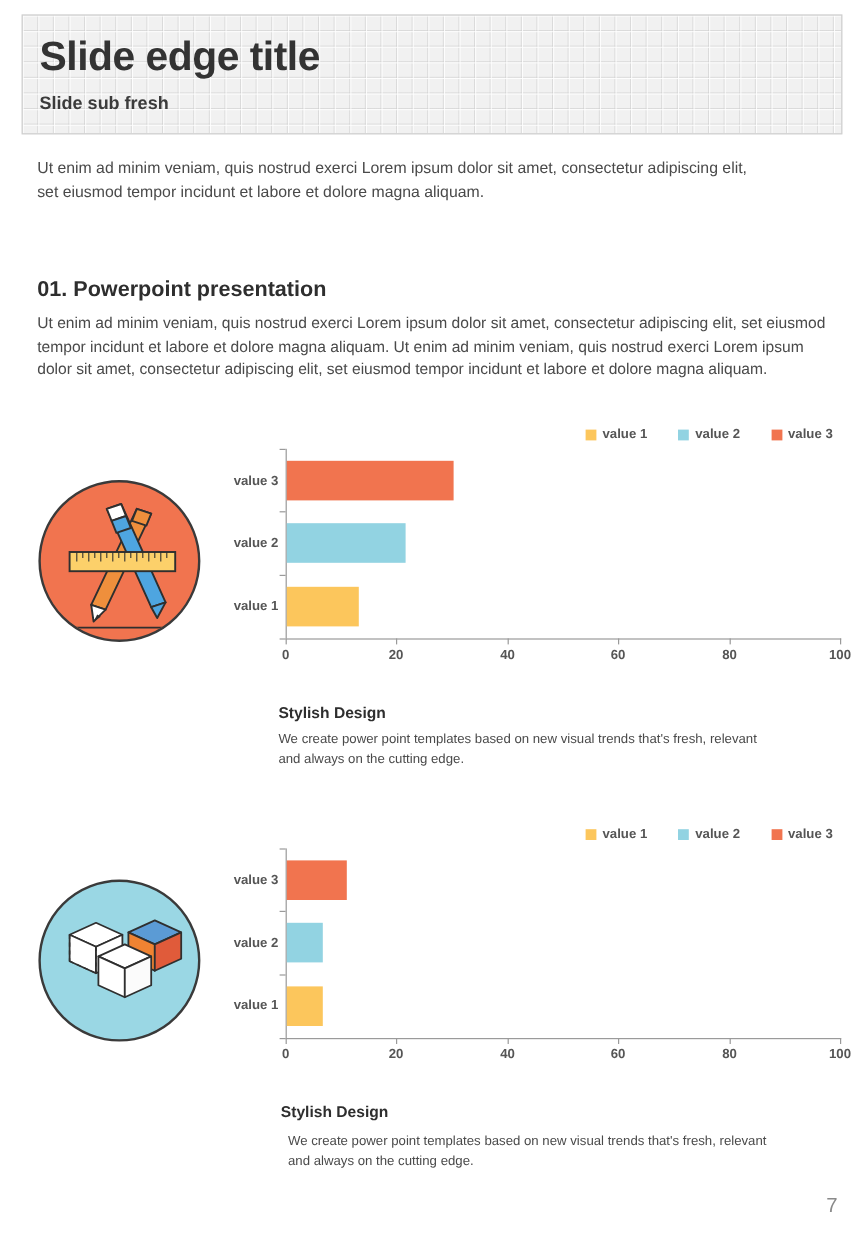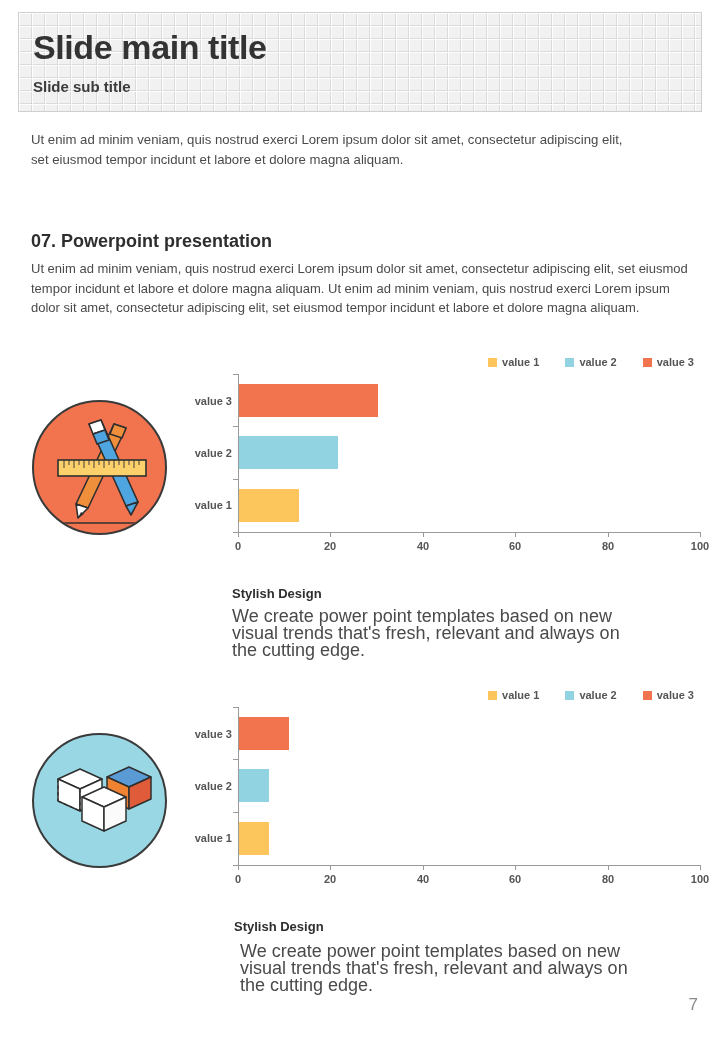--- a/index.html
+++ b/index.html
@@ -216,21 +216,21 @@
   .caption-title {
     position: absolute;
     font-size: 13px;
     font-weight: bold;
     color: #2e2e2e;
     white-space: nowrap;
   }
   .caption-text {
     position: absolute;
     width: 400px;
-    font-size: 18px;
+    font-size: 11px;
     line-height: 17px;
     color: #4a4a4a;
   }
   .block-1 .caption-title { left: 232px; top: 234px; }
   .block-1 .caption-text  { left: 232px; top: 256px; }
   .block-2 .caption-title { left: 234px; top: 234px; }
   .block-2 .caption-text  { left: 240px; top: 258px; }
 
   .page-number {
     position: absolute;
@@ -240,27 +240,27 @@
     color: #8a8a8a;
     line-height: 20px;
   }
 </style>
 </head>
 <body>
 
 <div class="slide">
 
   <div class="header">
-    <div class="header-title">Slide main title</div>
-    <div class="header-subtitle">Slide sub title</div>
+    <div class="header-title">Slide edge title</div>
+    <div class="header-subtitle">Slide sub fresh</div>
   </div>
 
   <div class="intro">Ut enim ad minim veniam, quis nostrud exerci  Lorem ipsum dolor sit amet, consectetur adipiscing elit, set eiusmod tempor incidunt et labore et dolore magna aliquam.</div>
 
-  <div class="section-title">07. Powerpoint presentation</div>
+  <div class="section-title">01. Powerpoint presentation</div>
   <div class="section-body">Ut enim ad minim veniam, quis nostrud exerci  Lorem ipsum dolor sit amet, consectetur adipiscing elit, set eiusmod tempor incidunt et labore et dolore magna aliquam. Ut enim ad minim veniam, quis nostrud exerci  Lorem ipsum dolor sit amet, consectetur adipiscing elit, set eiusmod tempor incidunt et labore et dolore magna aliquam.</div>
 
   <div class="block block-1">
 
     <div class="icon-circle">
       <svg class="icon-svg" viewBox="0 0 135 135">
 
         <g stroke="#2f2f2f" stroke-width="1.6" stroke-linejoin="round">
           <polygon points="80,22 92,26 54,106 42,102" fill="#ef8f3c"></polygon>
           <polygon points="80,22 92,26 88,36 76,32" fill="#ef8f3c"></polygon>

